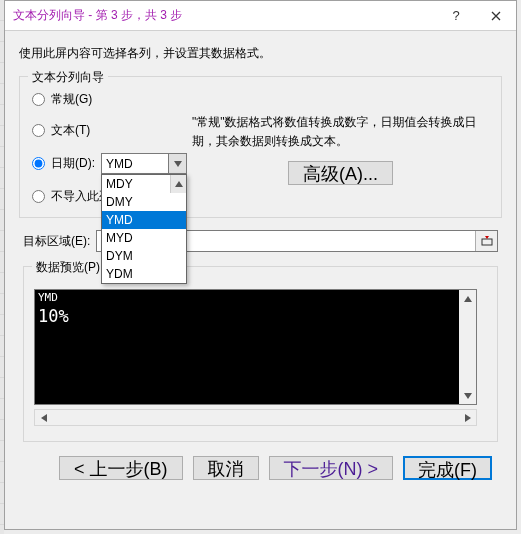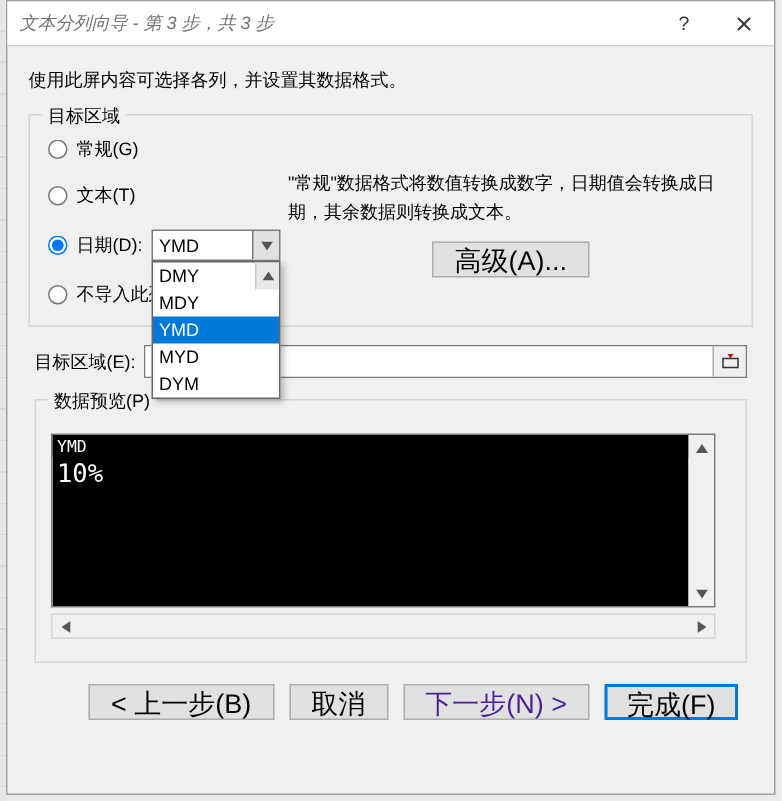--- a/index.html
+++ b/index.html
@@ -20,21 +20,21 @@
     border: 1px solid #a0a0a0;
   }
   .titlebar {
     height: 30px;
     background: #ffffff;
     border-bottom: 1px solid #d0d0d0;
     display: flex;
     align-items: center;
     padding-left: 8px;
   }
-  .titlebar-title { flex: 1; font-size: 12px; color: #737373; font-style: italic; }
+  .titlebar-title { flex: 1; font-size: 12px; color: #a21caf; }
   .title-btn {
     width: 40px; height: 30px;
     display: flex; align-items: center; justify-content: center;
     font-family: Arial, sans-serif;
     font-size: 13px; color: #333;
   }
   .title-btn.close svg { width: 10px; height: 10px; }
   .content {
     padding: 14px 14px 8px 14px;
   }
@@ -238,21 +238,21 @@
           <path d="M1 1 L9 9 M9 1 L1 9" stroke="#333" stroke-width="1.3"></path>
         </svg>
     </div>
   </div>
 
   <div class="content">
 
     <div class="instruction">使用此屏内容可选择各列，并设置其数据格式。</div>
 
     <div class="groupbox">
-      <div class="group-legend">目标区域</div>
+      <div class="group-legend">文本分列向导</div>
 
       <div class="radio-area">
         <div class="radio-col">
 
           <div class="radio-row">
             <input type="radio" name="fmt" style="">
             <label>常规(G)</label>
           </div>
 
           <div class="radio-row">
@@ -271,25 +271,26 @@
                       <path class="chev" d="M0 0 L8 0 L4 6 Z"></path>
                     </svg>
                 </span>
               </div>
               <div class="dropdown-list" id="dropdown">
                 <div class="scroll-track">
                   <svg viewBox="0 0 8 6" width="8" height="6">
                       <path class="chev" d="M0 6 L8 6 L4 0 Z"></path>
                     </svg>
                 </div>
-              <div class="opt">DMY</div>
-                  <div class="opt">MDY</div>
+              <div class="opt">MDY</div>
+                  <div class="opt">DMY</div>
                   <div class="opt sel">YMD</div>
                   <div class="opt">MYD</div>
                   <div class="opt">DYM</div>
+                  <div class="opt">YDM</div>
                 </div>
             </div>
           </div>
 
           <div class="radio-row">
             <input type="radio" name="fmt" style="">
             <label>不导入此列</label>
           </div>
 
         </div>

